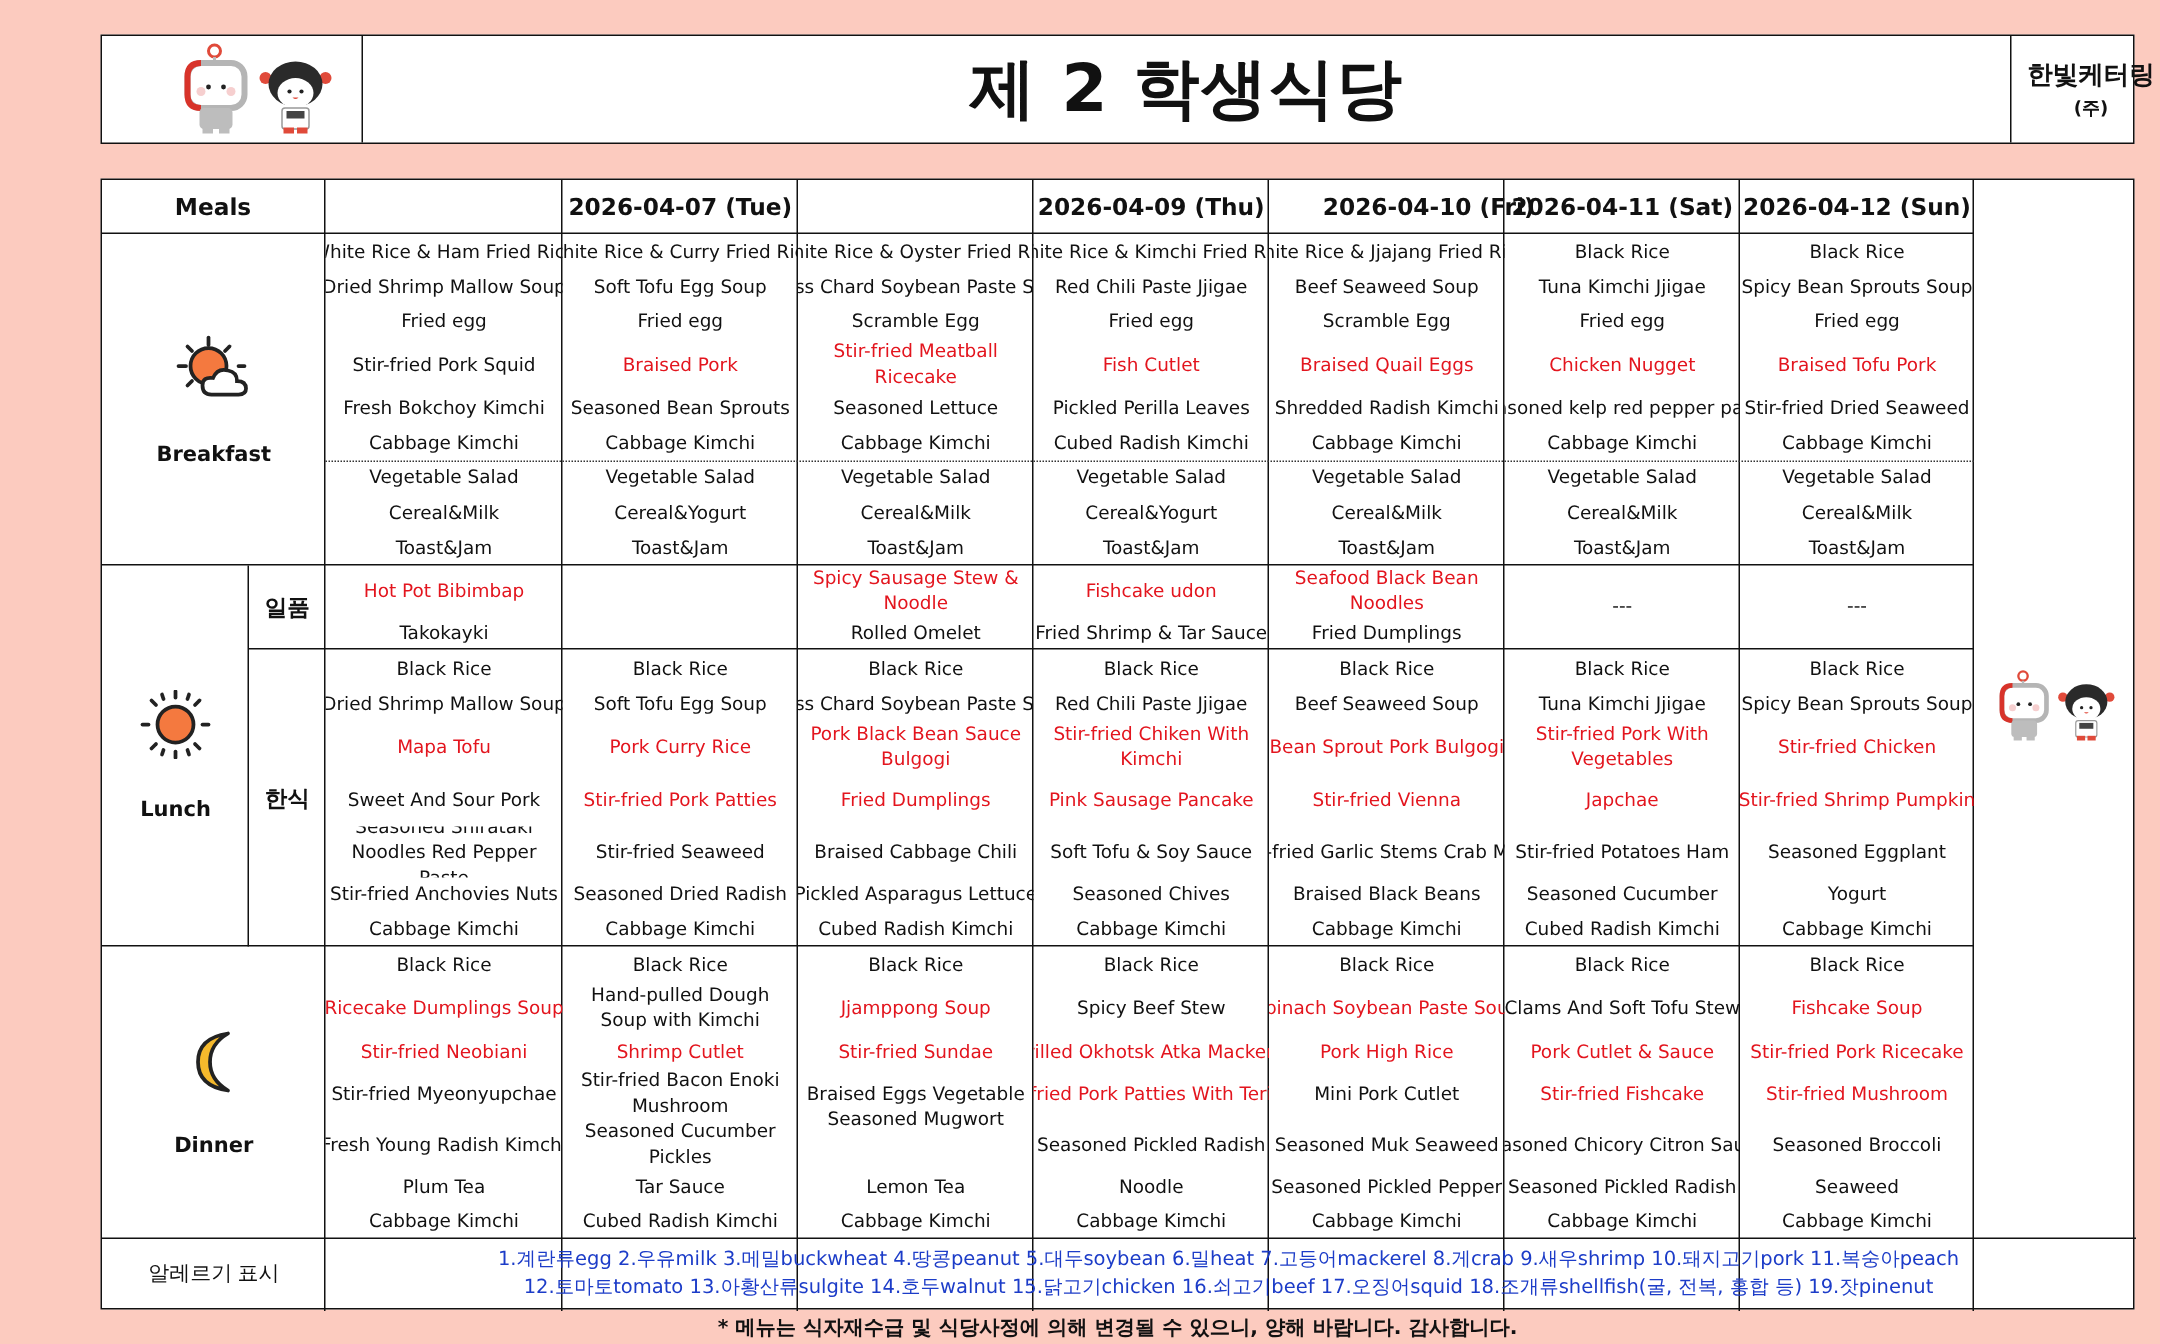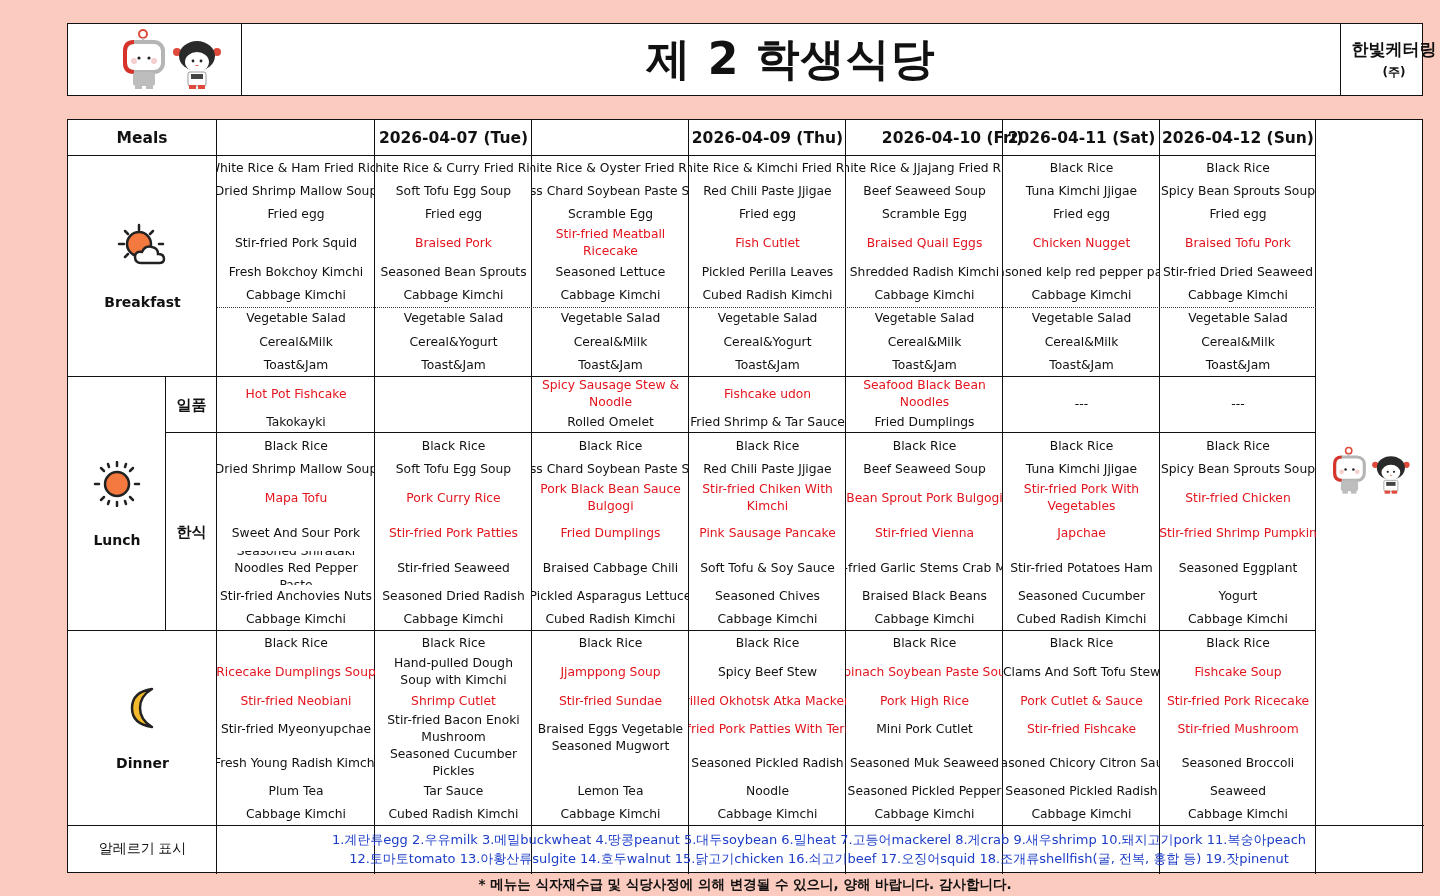--- a/index.html
+++ b/index.html
@@ -233,21 +233,21 @@
       <div class="item red" style="top:78px;height:18px">Braised Tofu Pork</div>
       <div class="item" style="top:107px;height:18px">Stir-fried Dried Seaweed</div>
       <div class="item" style="top:130px;height:18px">Cabbage Kimchi</div>
     </div>
     <div class="cell" style="left:1092px;top:187px;width:156px;height:70px">
       <div class="item" style="top:2px;height:18px">Vegetable Salad</div>
       <div class="item" style="top:26px;height:18px">Cereal&amp;Milk</div>
       <div class="item" style="top:49px;height:18px">Toast&amp;Jam</div>
     </div>
     <div class="cell" style="left:149px;top:257px;width:158px;height:56px">
-      <div class="item red" style="top:8px;height:18px">Hot Pot Fishcake</div>
+      <div class="item red" style="top:8px;height:18px">Hot Pot Bibimbap</div>
       <div class="item" style="top:36px;height:18px">Takokayki</div>
     </div>
     <div class="cell" style="left:464px;top:257px;width:157px;height:56px">
       <div class="item red wrap" style="top:0px;height:34px">Spicy Sausage Stew &amp; Noodle</div>
       <div class="item" style="top:36px;height:18px">Rolled Omelet</div>
     </div>
     <div class="cell" style="left:621px;top:257px;width:157px;height:56px">
       <div class="item red" style="top:8px;height:18px">Fishcake udon</div>
       <div class="item" style="top:36px;height:18px">Fried Shrimp &amp; Tar Sauce</div>
     </div>

